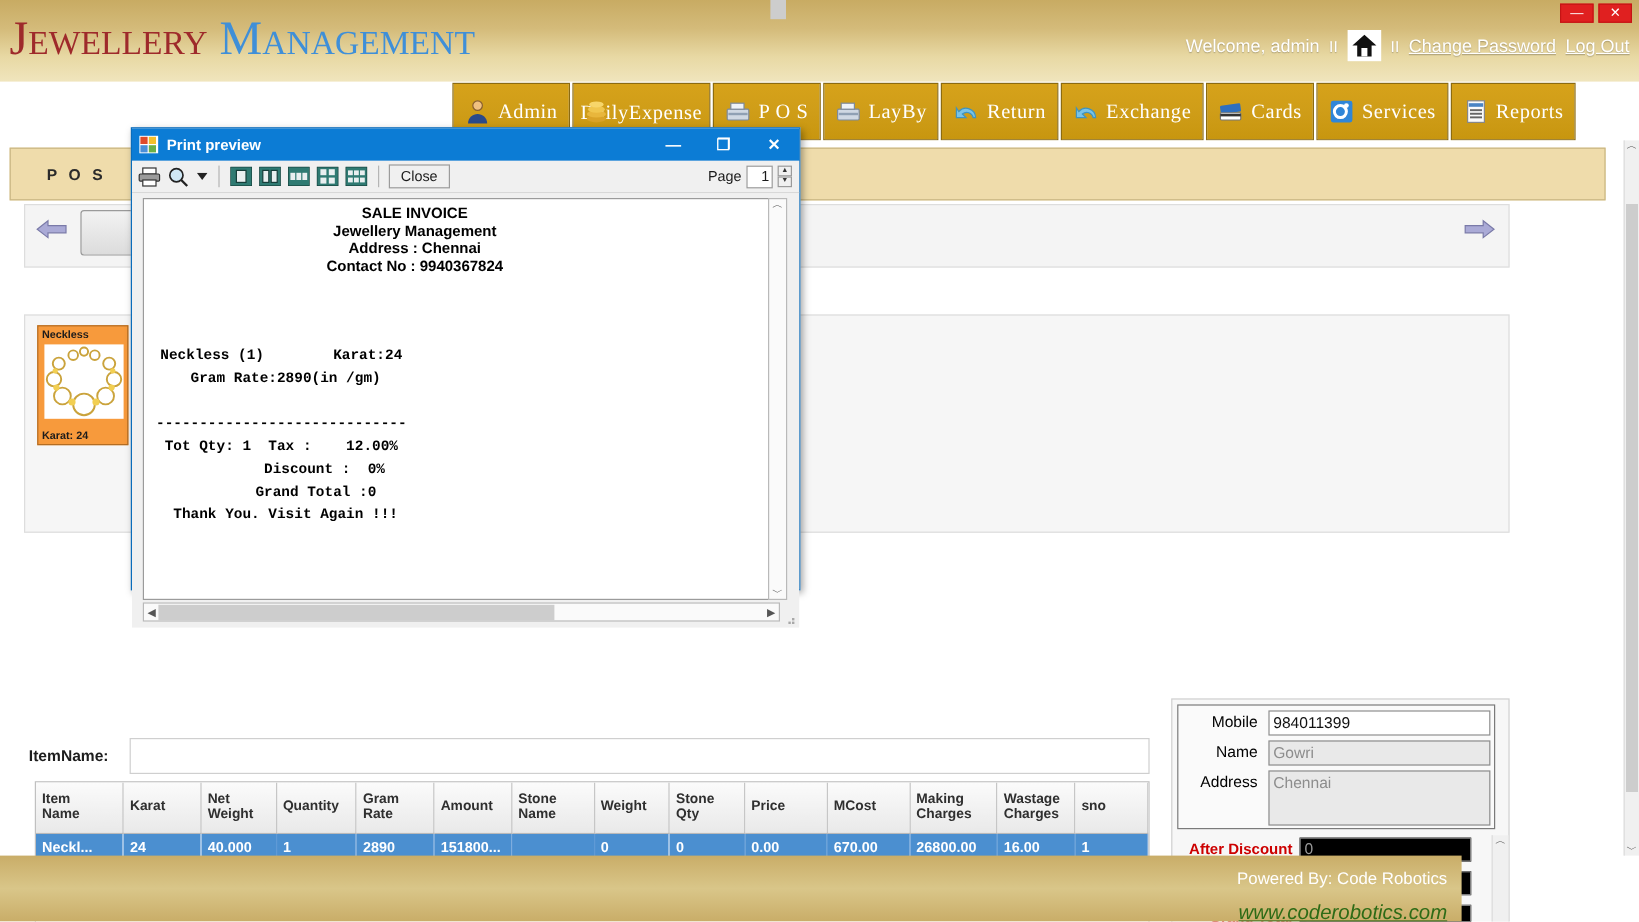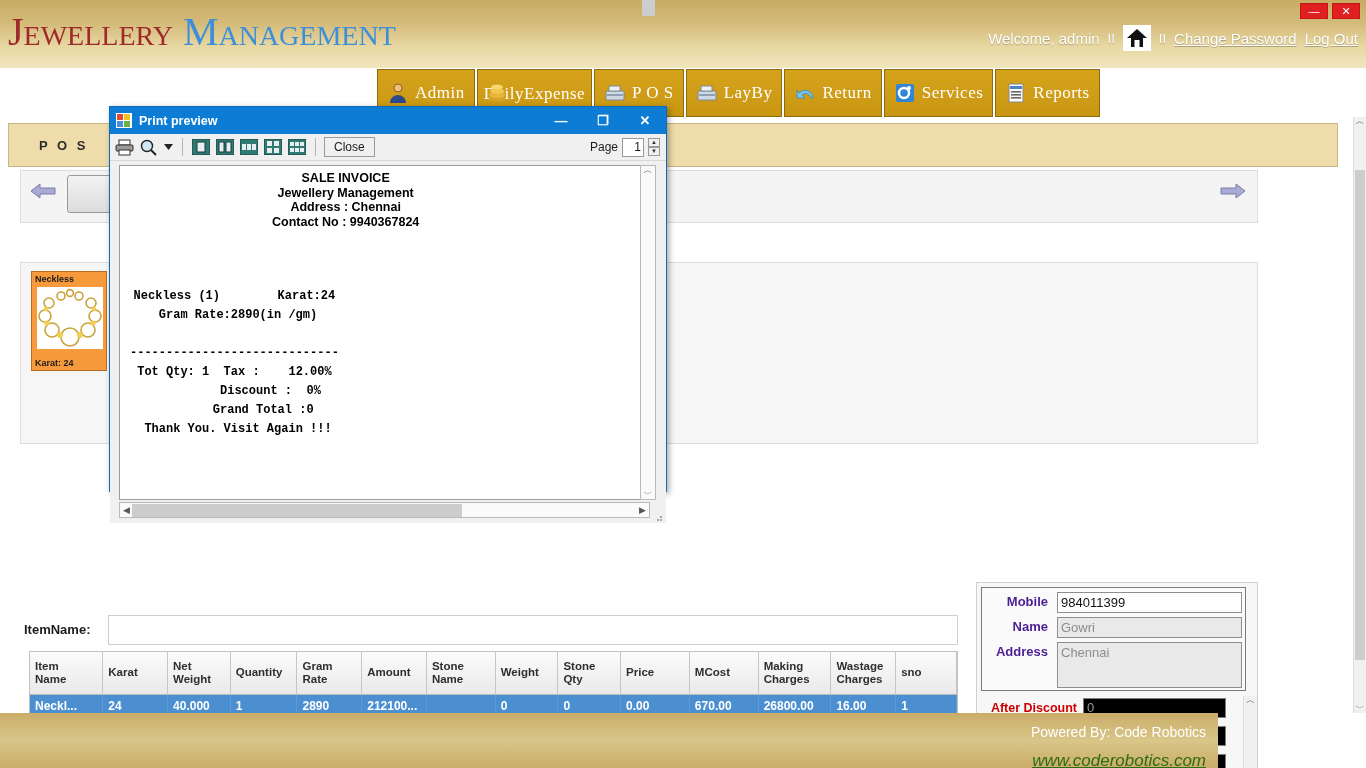--- a/index.html
+++ b/index.html
@@ -202,21 +202,21 @@
     border: 1px solid #d0d0d0;
   }
   .cust {
     position: absolute; left: 4px; top: 4px;
     width: 265px; height: 104px;
     background: #fafafa;
     border: 1px solid #7a7a7a;
   }
   .cust .lab {
     position: absolute;
-    font-size: 13px; font-weight: bold; color: #4c1d95;
+    font-size: 13px; font-weight: normal; color: #000000;
     text-align: right; width: 66px;
   }
   .cust .fld {
     position: absolute; left: 75px;
     border: 1px solid #8e8e8e;
     font-size: 13px;
     padding: 2px 3px;
     font-family: "Liberation Sans", sans-serif;
   }
   .fld.enabled { background: #ffffff; color: #111; }
@@ -429,21 +429,39 @@
 
     <div class="navitem">
       <span class="nav-ico">
         <svg width="22" height="22" viewBox="0 0 22 22">
             <path d="M19 16a8 8 0 0 0-14-5l-2-3v8h8l-3-3a5.5 5.5 0 0 1 9 3z" fill="#78c3e8" stroke="#3f93c0"></path>
           </svg>
       </span>
       <span>Return</span>
     </div>
 
-
+    <div class="navitem">
+      <span class="nav-ico">
+        <svg width="22" height="22" viewBox="0 0 22 22">
+            <path d="M19 16a8 8 0 0 0-14-5l-2-3v8h8l-3-3a5.5 5.5 0 0 1 9 3z" fill="#78c3e8" stroke="#3f93c0"></path>
+          </svg>
+      </span>
+      <span>Exchange</span>
+    </div>
+
+    <div class="navitem">
+      <span class="nav-ico">
+        <svg width="22" height="22" viewBox="0 0 22 22">
+            <rect x="2" y="5" width="17" height="7" rx="1" fill="#2f6fbe" transform="rotate(-8 11 9)"></rect>
+            <rect x="2" y="12" width="17" height="6" rx="1" fill="#ffffff" stroke="#777"></rect>
+            <rect x="2" y="13" width="17" height="2" fill="#333"></rect>
+          </svg>
+      </span>
+      <span>Cards</span>
+    </div>
 
     <div class="navitem">
       <span class="nav-ico">
         <svg width="22" height="22" viewBox="0 0 22 22">
             <rect x="2" y="2" width="18" height="18" rx="2" fill="#2f86d8"></rect>
             <circle cx="10" cy="11" r="5" fill="none" stroke="#fff" stroke-width="2.5"></circle>
             <circle cx="15" cy="6" r="2" fill="#fff"></circle>
           </svg>
       </span>
       <span>Services</span>
@@ -560,21 +578,21 @@
             <th><span style="white-space:pre-line">sno</span></th>
           </tr>
         </thead>
         <tbody>
           <tr>
             <td>Neckl...</td>
             <td>24</td>
             <td>40.000</td>
             <td>1</td>
             <td>2890</td>
-            <td>212100...</td>
+            <td>151800...</td>
             <td></td>
             <td>0</td>
             <td>0</td>
             <td>0.00</td>
             <td>670.00</td>
             <td>26800.00</td>
             <td>16.00</td>
             <td>1</td>
           </tr>
         </tbody>

